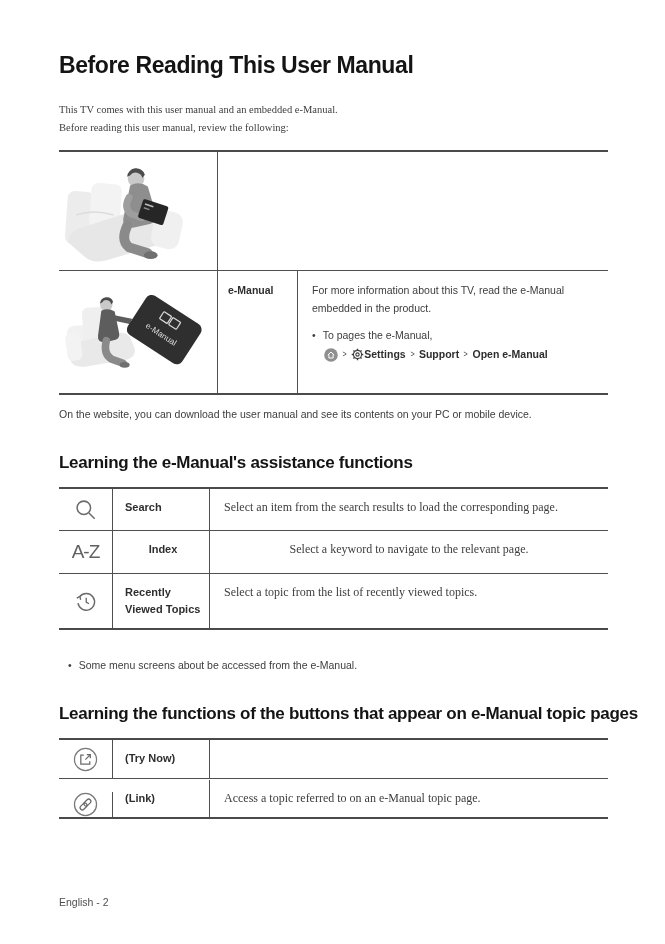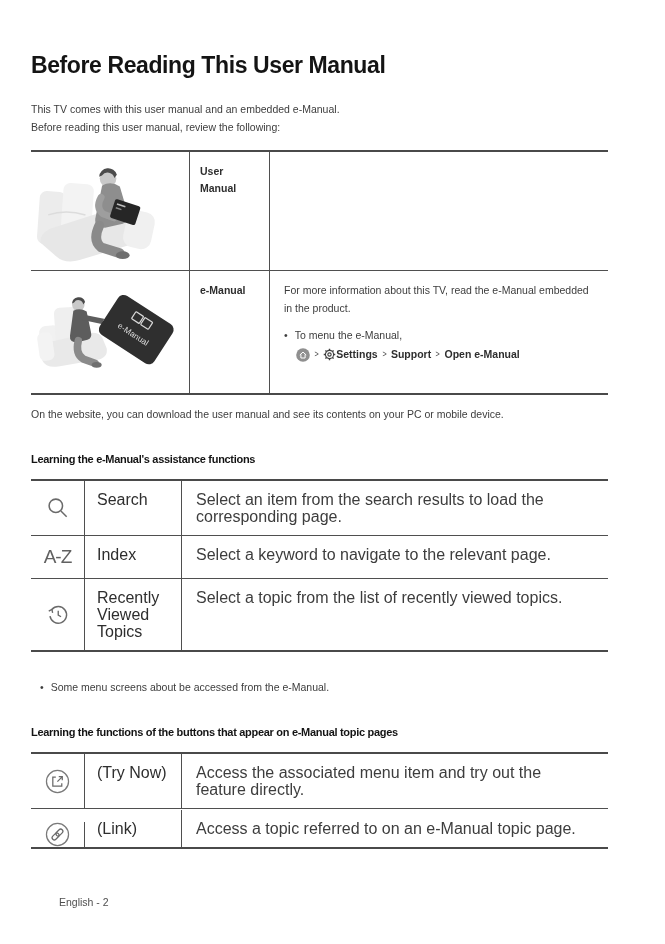--- a/index.html
+++ b/index.html
@@ -1,48 +1,48 @@
 <!DOCTYPE html>
 <html><head>
 <meta charset="utf-8">
 <style>
   html,body{margin:0;padding:0;}
   body{
     width:665px;height:944px;background:#ffffff;position:relative;
     font-family:"Liberation Sans","DejaVu Sans",sans-serif;
     color:#3d3d3d;overflow:hidden;
   }
-  .page{padding:0 57px 0 31px;}
+  .page{padding:0 57px 0 59px;}
   h1{
     font-size:23px;line-height:1.15;margin:52px 0 0 0;color:#141414;
     letter-spacing:-0.4px;font-weight:700;
   }
-  .intro{margin-top:23px;font-size:10.5px;line-height:17.5px;color:#3d3d3d;}
+  .intro{margin-top:23px;font-size:10.5px;line-height:17.5px;color:#3d3d3d;font-family:Liberation Serif, serif;}
   
   .tbl{margin-top:14px;border-top:2px solid #4a4a4a;border-bottom:2px solid #4a4a4a;}
   .tbl .row{display:flex;border-bottom:1px solid #4f4f4f;}
   .tbl .row:last-child{border-bottom:none;}
   .cell{box-sizing:border-box;}
   
   .tbl1 .c-img{width:159px;border-right:1px solid #4f4f4f;display:flex;align-items:flex-start;justify-content:center;padding:6px 4px;}
   .tbl1 .c-label{width:80px;border-right:1px solid #4f4f4f;padding:11px 10px;font-weight:700;font-size:10.5px;line-height:17px;color:#2e2e2e;}
   .tbl1 .c-desc{flex:1;padding:11px 14px;font-size:10.5px;line-height:17.5px;}
   .r-manual{min-height:118px;}
   .r-emanual{min-height:122px;}
   
   .tbl .c-icon{width:54px;border-right:1px solid #4f4f4f;display:flex;align-items:center;justify-content:center;}
-  .tbl .c-label2{width:97px;border-right:1px solid #4f4f4f;padding:10px 8px 10px 12px;font-weight:400;font-size:16px;line-height:17px;color:#2e2e2e;}
-  .tbl .c-desc2{flex:1;padding:10px 14px;font-size:16px;line-height:17px;}
+  .tbl .c-label2{width:97px;border-right:1px solid #4f4f4f;padding:10px 8px 10px 12px;font-weight:700;font-size:11px;line-height:17px;color:#2e2e2e;}
+  .tbl .c-desc2{flex:1;padding:10px 14px;font-size:12px;line-height:17px;font-family:Liberation Serif, serif;}
   .r-search{min-height:41px;}
-  .r-index{min-height:42px;}
+  .r-index{min-height:42px;text-align:center;}
   .r-recent{min-height:45px;}
   .r-trynow{min-height:38px;}
   .r-link{min-height:38px;align-items:flex-end;}
   
-  h2{font-size:11px;font-weight:700;color:#141414;margin:30px 0 0 0;letter-spacing:-0.3px;white-space:nowrap;}
+  h2{font-size:17px;font-weight:700;color:#141414;margin:30px 0 0 0;letter-spacing:-0.3px;white-space:nowrap;}
   .website-note{margin-top:11px;font-size:10.5px;line-height:17px;}
   
   .note-line{margin-top:27px;padding-left:9px;font-size:10.5px;line-height:17px;display:flex;}
   .note-line .bullet{margin-right:7px;}
   .cell-bullet{display:flex;margin-top:10px;font-size:10.5px;line-height:17.5px;}
   .cell-bullet .bullet{margin-right:7px;}
   .path-line{display:flex;align-items:center;margin:1px 0 0 12px;font-size:10.5px;}
   .path-line .sep{font-size:9px;color:#4a4a4a;margin:0 4px;transform:scaleX(0.8);}
   .path-line b{color:#2e2e2e;}
   .path-line .ico{display:inline-flex;align-items:center;}
@@ -80,21 +80,20 @@
           <path d="M64 69 Q57 84 66 91 L85 97" stroke="#8a8a8a" stroke-width="10" fill="none" stroke-linecap="round"></path>
           <ellipse cx="88" cy="99" rx="7" ry="4" fill="#6f6f6f"></ellipse>
 
           <g transform="rotate(18 90 55)">
             <rect x="77" y="45" width="27" height="20" rx="2" fill="#262626"></rect>
             <rect x="80" y="49" width="9" height="1.6" fill="#bdbdbd"></rect>
             <rect x="80" y="53" width="6" height="1.4" fill="#8c8c8c"></rect>
           </g>
         </svg>
       </div>
-      <div class="cell c-label">User Manual</div>
     </div>
 
     <div class="row r-emanual">
       <div class="cell c-img">
         <svg width="170" height="104" viewBox="0 0 180 108">
 
           <rect x="6" y="50" width="24" height="36" rx="8" fill="#f1f1f1" transform="rotate(-6 18 68)"></rect>
           <rect x="24" y="28" width="30" height="50" rx="7" fill="#efefef" transform="rotate(-4 39 53)"></rect>
           <path d="M8 86 Q5 73 20 69 L64 59 Q77 57 81 65 L86 77 Q88 88 75 91 L28 99 Q13 101 9 92 Z" fill="#e9e9e9"></path>
           <rect x="4" y="58" width="18" height="34" rx="7" fill="#f3f3f3" transform="rotate(-8 13 75)"></rect>
@@ -120,21 +119,21 @@
             </g>
             <text x="39" y="38" text-anchor="middle" font-size="10" fill="#dadada">e-Manual</text>
           </g>
         </svg>
       </div>
       <div class="cell c-label">e-Manual</div>
       <div class="cell c-desc">
         <div>For more information about this TV, read the e-Manual embedded in the product.</div>
         <div class="cell-bullet">
           <span class="bullet">•</span>
-          <span>To menu the e-Manual,</span>
+          <span>To pages the e-Manual,</span>
         </div>
         <div class="path-line">
           <span class="ico">
             <svg width="14" height="14" viewBox="0 0 14 14">
               <circle cx="7" cy="7" r="6.8" fill="#8f8f8f"></circle>
               <path d="M3.8 7 L7 4.1 L10.2 7 M4.9 6.5 V10 H9.1 V6.5" stroke="#ffffff" stroke-width="1" fill="none" stroke-linejoin="round"></path>
             </svg>
           </span>
           <span class="sep">&gt;</span>
           <span class="ico">
@@ -205,21 +204,20 @@
 
     <div class="row r-trynow">
       <div class="cell c-icon">
         <svg width="25" height="25" viewBox="0 0 24 24">
           <circle cx="12" cy="12" r="10.6" fill="none" stroke="#7a7a7a" stroke-width="1.2"></circle>
           <path d="M10.4 7.9 H7.5 V16.5 H16.1 V13.6" fill="none" stroke="#6a6a6a" stroke-width="1.2"></path>
           <path d="M11.9 12.1 L16.4 7.6 M13.2 7.4 H16.6 V10.8" fill="none" stroke="#6a6a6a" stroke-width="1.2"></path>
         </svg>
       </div>
       <div class="cell c-label2">(Try Now)</div>
-      <div class="cell c-desc2">Access the associated menu item and try out the feature directly.</div>
     </div>
 
     <div class="row r-link">
       <div class="cell c-icon">
         <svg width="25" height="25" viewBox="0 0 24 24">
           <circle cx="12" cy="12" r="10.6" fill="none" stroke="#7a7a7a" stroke-width="1.2"></circle>
           <g transform="rotate(-45 12 12)" stroke="#6a6a6a" stroke-width="1.2" fill="none">
             <rect x="5.6" y="9.9" width="7.6" height="4.2" rx="2.1"></rect>
             <rect x="10.8" y="9.9" width="7.6" height="4.2" rx="2.1"></rect>
           </g>

